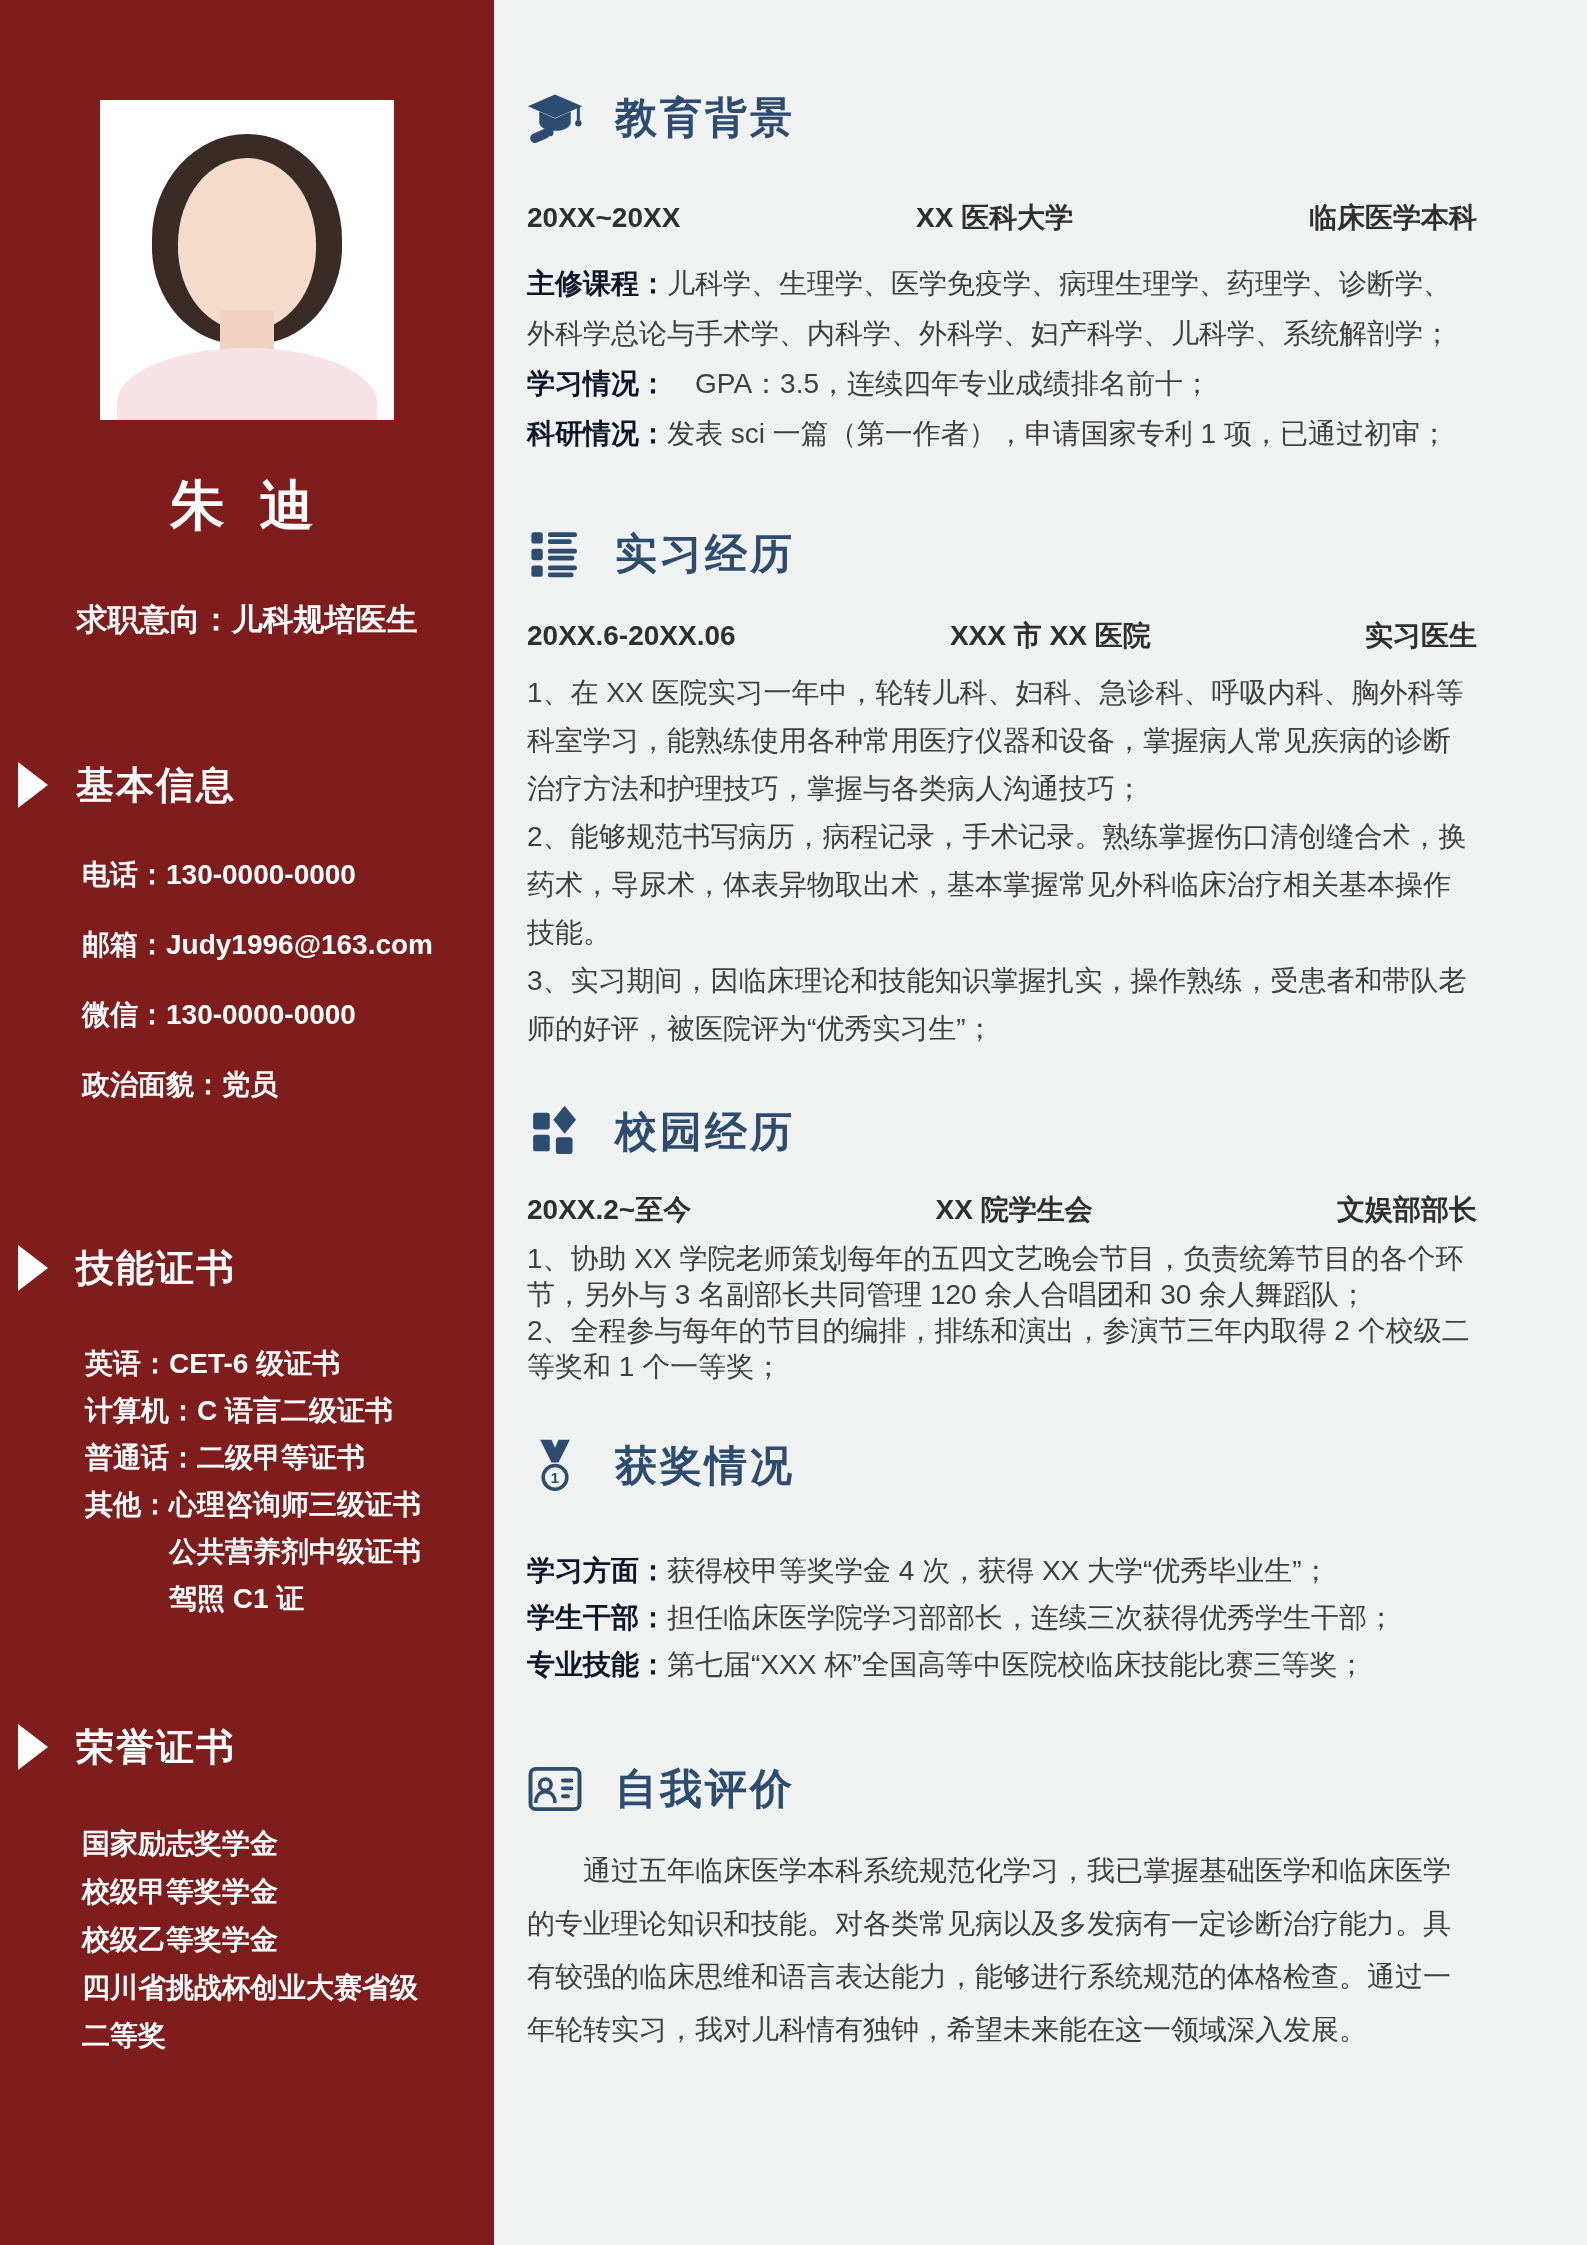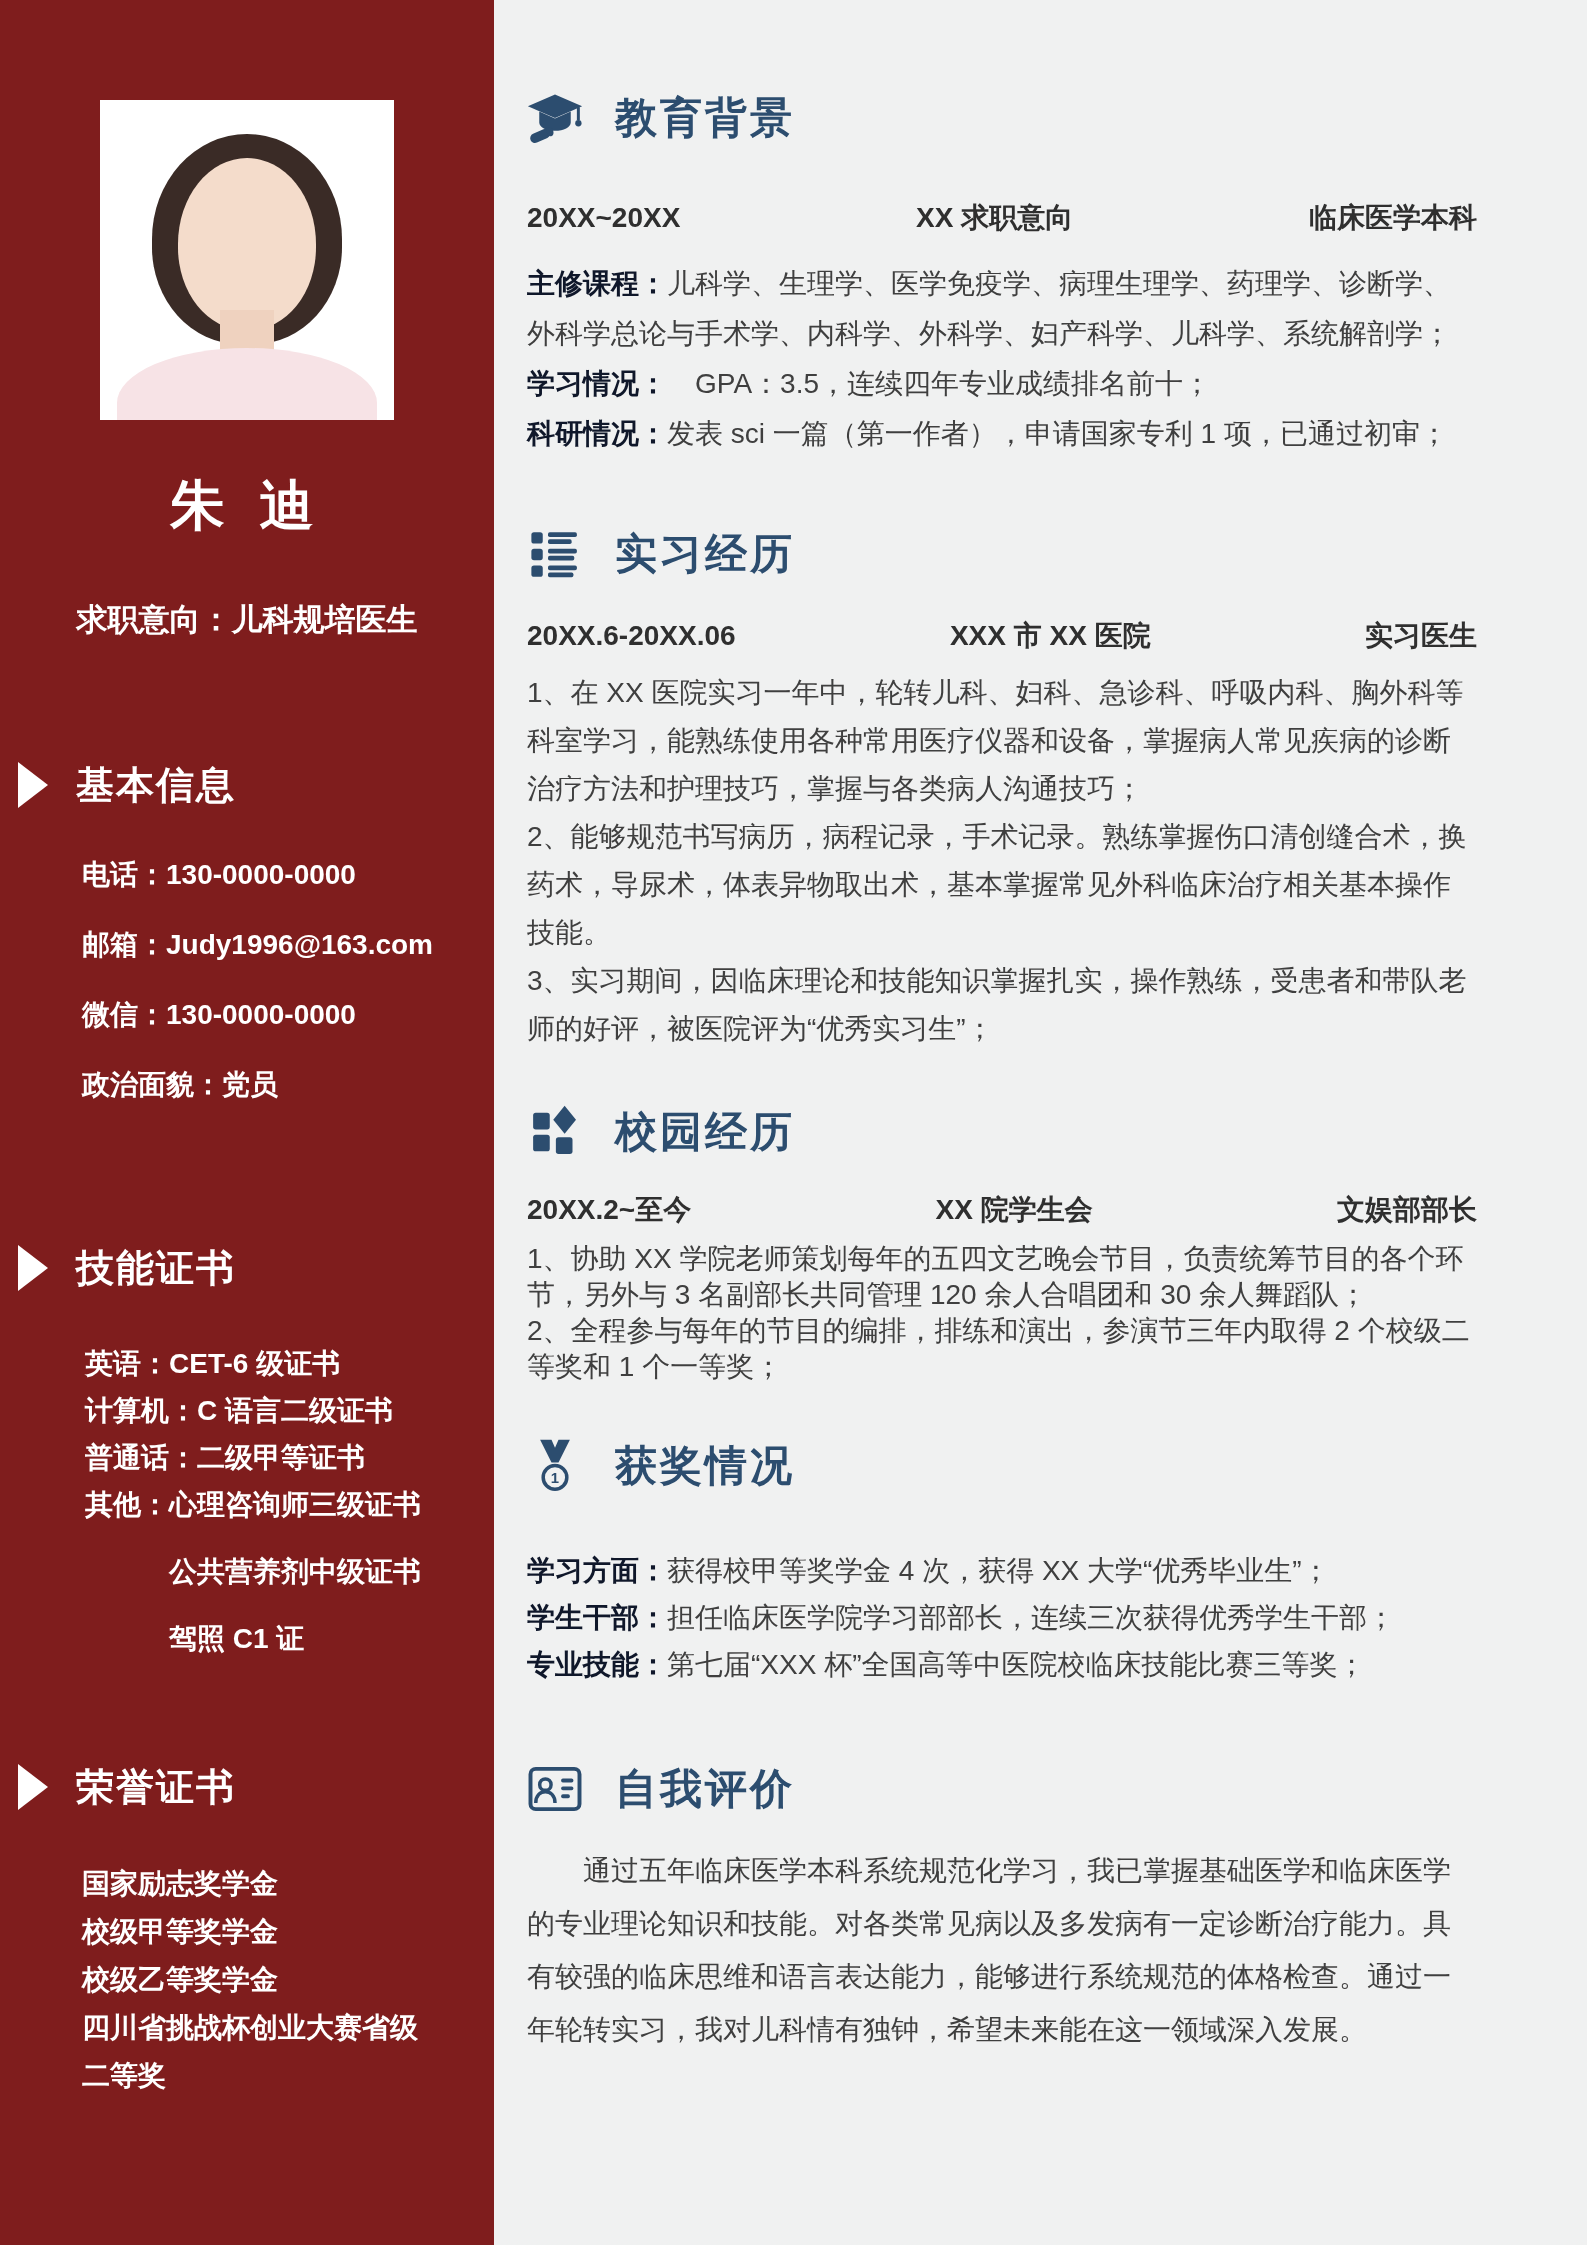--- a/index.html
+++ b/index.html
@@ -38,21 +38,21 @@
   .side-head.second { margin-top:143px; }
   .side-head.third  { margin-top:100px; }
   .tri { width:0; height:0; border-left:30px solid #fff;
          border-top:23px solid transparent; border-bottom:23px solid transparent; }
   .side-head h3 { font-size:38px; font-weight:bold; margin-left:28px; letter-spacing:2px; }
   .info-list { margin-top:50px; }
   .info-item { padding-left:82px; font-size:28px; font-weight:bold; line-height:30px; margin-bottom:40px; }
   .skill-list { margin-top:47px; }
   .skill-item { padding-left:85px; font-size:28px; font-weight:bold; line-height:47px; }
   .skill-other { display:flex; padding-left:85px; font-size:28px; font-weight:bold; line-height:47px; }
-  .skill-other .vals { display:flex; flex-direction:column;gap:20px; }
+  .skill-other .vals { display:flex; flex-direction:column; }
   .honor-list { margin-top:48px; }
   .honor-item { padding-left:82px; font-size:28px; font-weight:bold; line-height:48px; }
   
   .main { flex:1; padding:85px 110px 0 33px; color:#3C3C3C; }
   .sec-head { display:flex; align-items:center; height:66px; }
   .sec-icon { width:56px; height:58px; flex:0 0 56px; margin-right:32px; }
   .sec-icon svg { width:100%; height:100%; display:block; }
   .sec-head h2 { font-size:42px; font-weight:bold; color:#2C4D6F; letter-spacing:3px; }
   .row3 { display:flex; justify-content:space-between; align-items:baseline;
           font-size:28px; font-weight:bold; color:#2F2F2F; line-height:34px; }
@@ -145,21 +145,21 @@
             <g transform="rotate(-24 16 52)">
               <rect x="3" y="46.5" width="24" height="11" rx="5.5"></rect>
               <ellipse cx="27" cy="52" rx="4" ry="5.5"></ellipse>
             </g>
           </svg>
         </span>
         <h2>教育背景</h2>
       </div>
       <div class="row3 m-edu-row">
         <span>20XX~20XX</span>
-        <span class="mid">XX 求职意向</span>
+        <span class="mid">XX 医科大学</span>
         <span class="right">临床医学本科</span>
       </div>
       <div class="body edu-body">
         <p><b>主修课程：</b><span>儿科学、生理学、医学免疫学、病理生理学、药理学、诊断学、外科学总论与手术学、内科学、外科学、妇产科学、儿科学、系统解剖学；</span></p>
         <p><b>学习情况：</b><span>　GPA：3.5，连续四年专业成绩排名前十；</span></p>
         <p><b>科研情况：</b><span>发表 sci 一篇（第一作者），申请国家专利 1 项，已通过初审；</span></p>
       </div>
     </section>
 
     <section class="sec-int">

